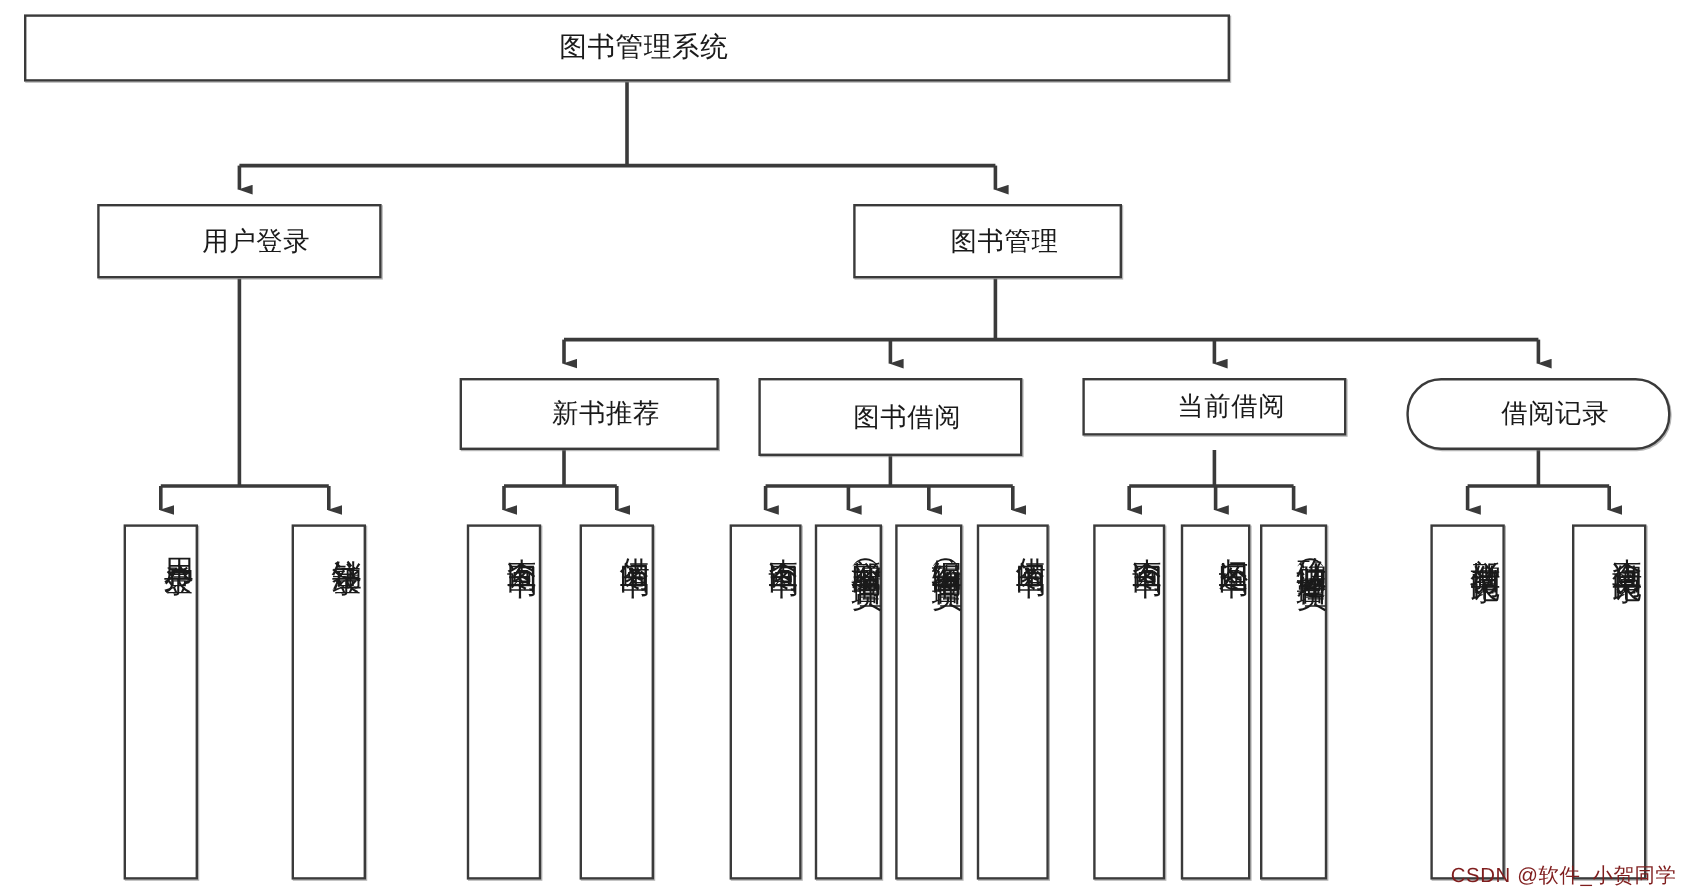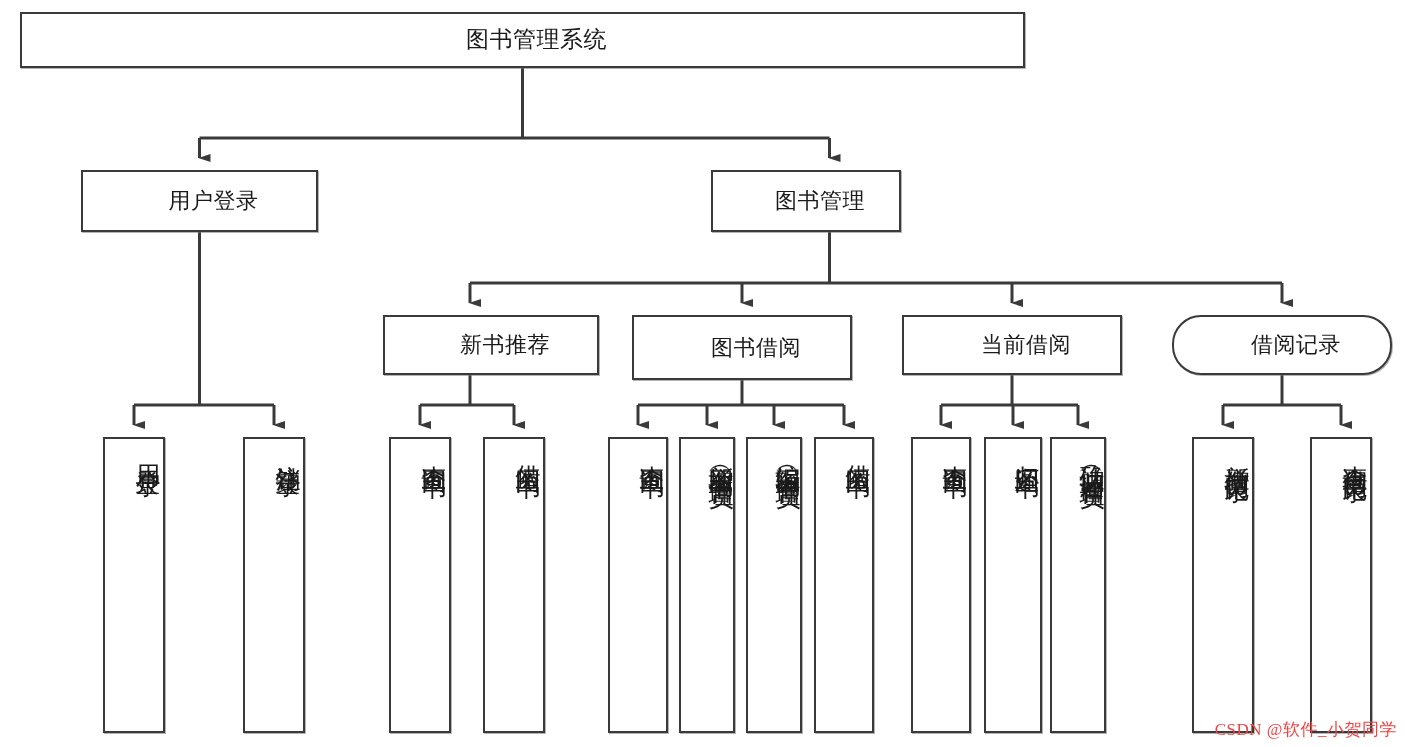--- a/index.html
+++ b/index.html
@@ -65,25 +65,24 @@
     line-height: 1.0;
     letter-spacing: 3px;
     white-space: nowrap;
     margin-top: 2px;
   }
   #watermark {
     position: absolute;
     right: 8px;
     bottom: 6px;
     font-size: 17px;
-    color: #ef4444;
+    color: #7f1d1d;
     letter-spacing: 0.5px;
     z-index: 5;
     user-select: none;
-    font-family: Liberation Serif, serif;
   }
 </style>
 </head>
 <body>
 
 <div id="diagram-root">
 
   <svg id="edges-svg" viewBox="0 0 1405 747">
     <defs>
       <marker id="arrowhead" markerWidth="10" markerHeight="12" refX="4" refY="11" orient="auto" markerUnits="userSpaceOnUse">
@@ -128,30 +127,30 @@
   </svg>
 
   <div class="node root horiz" id="node-root" style="left: 20px; top: 12px; width: 1005px; height: 56px;">
     <span class="node-label">图书管理系统</span>
   </div>
 
   <div id="nodes-layer">
       <div class="node horiz" id="node-user-login" style="left: 81px; top: 170px; width: 237px; height: 62px;">
         <span class="node-label">用户登录</span>
       </div>
-      <div class="node horiz" id="node-book-manage" style="left: 711px; top: 170px; width: 190px; height: 62px;">
+      <div class="node horiz" id="node-book-manage" style="left: 711px; top: 170px; width: 224px; height: 62px;">
         <span class="node-label">图书管理</span>
       </div>
       <div class="node horiz" id="node-new-book-recommend" style="left: 362px; top: 315px; width: 216px; height: 60px; margin-left: 21px;">
         <span class="node-label">新书推荐</span>
       </div>
       <div class="node horiz" id="node-book-borrow" style="left: 632px; top: 315px; width: 220px; height: 65px;">
         <span class="node-label">图书借阅</span>
       </div>
-      <div class="node horiz" id="node-current-borrow" style="left: 902px; top: 315px; width: 220px; height: 60px;">
+      <div class="node horiz" id="node-current-borrow" style="left: 902px; top: 315px; width: 220px; height: 48px;">
         <span class="node-label">当前借阅</span>
       </div>
       <div class="node horiz" id="node-borrow-record" style="left: 1172px; top: 315px; width: 220px; height: 60px; border-radius: 29px;">
         <span class="node-label">借阅记录</span>
       </div>
       <div class="node vert" id="node-leaf-user-login" style="left: 103px; top: 437px; width: 62px; height: 296px;">
         <span class="node-label">用户登录</span>
       </div>
       <div class="node vert" id="node-leaf-user-logout" style="left: 243px; top: 437px; width: 62px; height: 296px;">
         <span class="node-label">注销登录</span>

